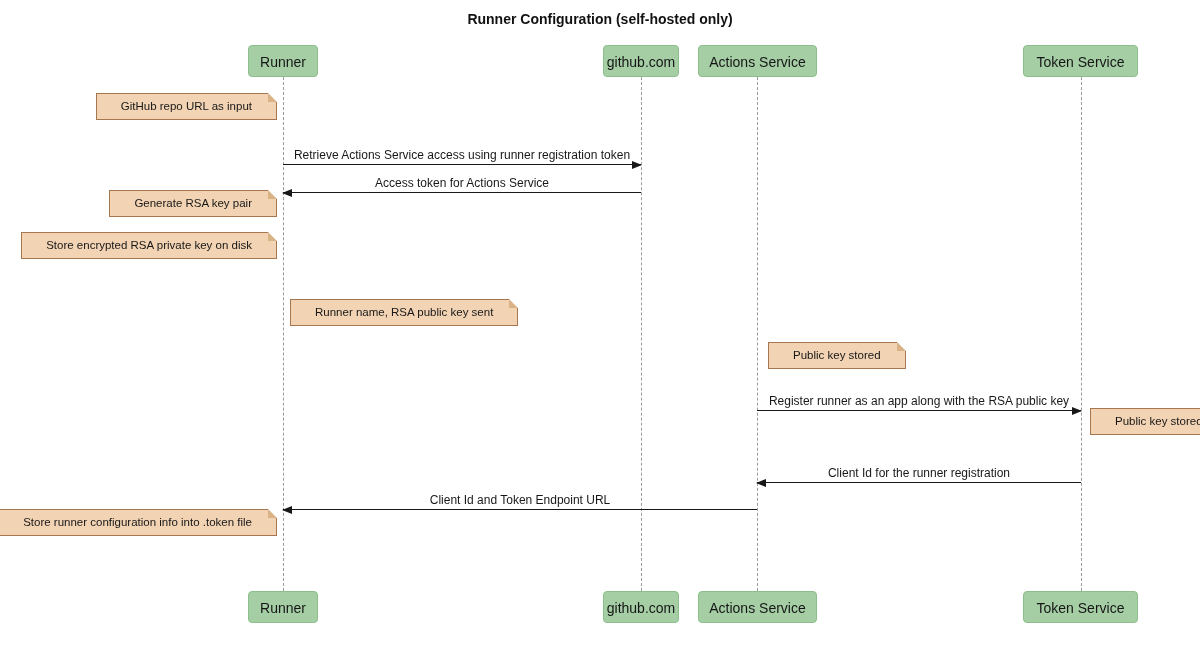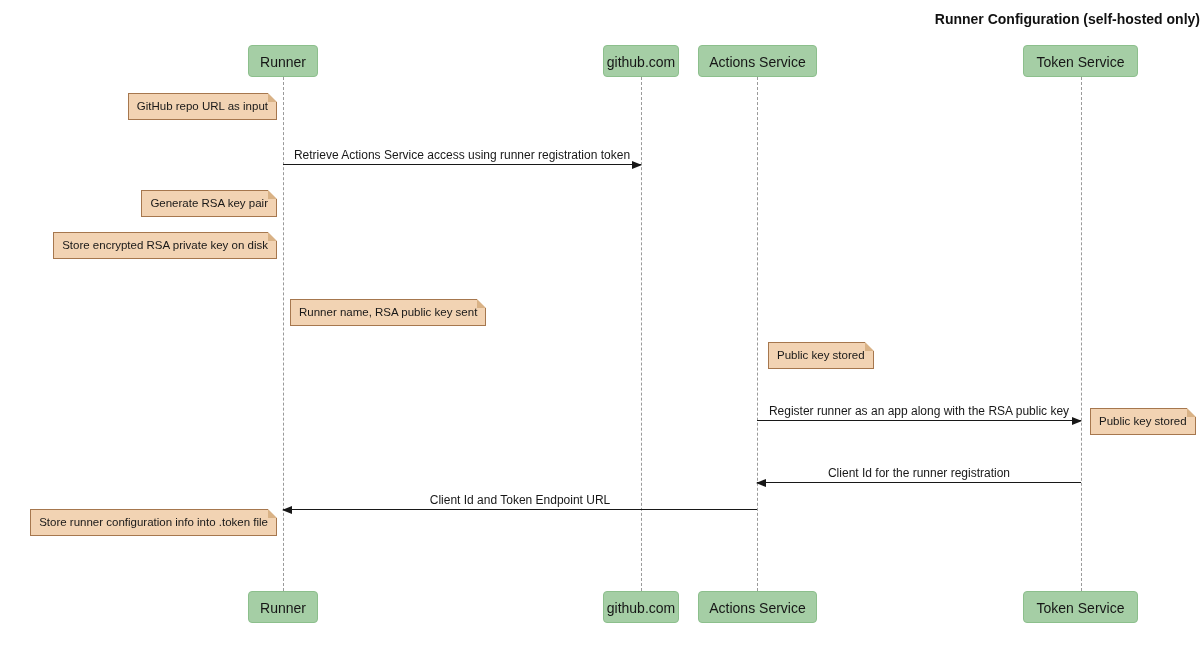--- a/index.html
+++ b/index.html
@@ -14,21 +14,21 @@
     background: #ffffff;
     font-family: "Liberation Sans", sans-serif;
     color: #181818;
     overflow: hidden;
   }
   .title {
     position: absolute;
     top: 11px;
     left: 0;
     width: 100%;
-    text-align: right;
+    text-align: center;
     font-size: 14px;
     font-weight: bold;
     color: #111111;
   }
   .lifeline {
     position: absolute;
     top: 77px;
     height: 514px;
     width: 0;
     border-left: 1px dashed #9a9a9a;
@@ -42,21 +42,21 @@
     border: 1.5px solid #8cbf8c;
     border-radius: 4px;
     font-size: 14px;
     color: #161616;
     box-sizing: border-box;
   }
   .note {
     position: absolute;
     background: #f2d3b3;
     border: 1px solid #a6774e;
-    padding: 5px 8px;
+    padding: 5px 24px;
     font-size: 11.5px;
     line-height: 15px;
     white-space: nowrap;
     box-sizing: border-box;
   }
   .fold {
     position: absolute;
     top: -1px;
     right: -1px;
     width: 0;
@@ -169,21 +169,26 @@
   <div class="note" style="right:923px;top:509px">
     <span class="fold"></span>
     <span>Store runner configuration info into .token file</span>
   </div>
 
   <div class="message" style="left:283px;top:132px;width:358px">
     <div class="msg-label">Retrieve Actions Service access using runner registration token</div>
     <div class="msg-line"></div>
     <span class="arrowhead right"></span>
   </div>
-  <div class="message" style="left:757px;top:388px;width:324px">
+  <div class="message" style="left:283px;top:160px;width:358px">
+    <div class="msg-label">Access token for Actions Service</div>
+    <div class="msg-line"></div>
+    <span class="arrowhead left"></span>
+  </div>
+  <div class="message" style="left:757px;top:378px;width:324px">
     <div class="msg-label">Register runner as an app along with the RSA public key</div>
     <div class="msg-line"></div>
     <span class="arrowhead right"></span>
   </div>
   <div class="message" style="left:757px;top:450px;width:324px">
     <div class="msg-label">Client Id for the runner registration</div>
     <div class="msg-line"></div>
     <span class="arrowhead left"></span>
   </div>
   <div class="message" style="left:283px;top:477px;width:474px">

